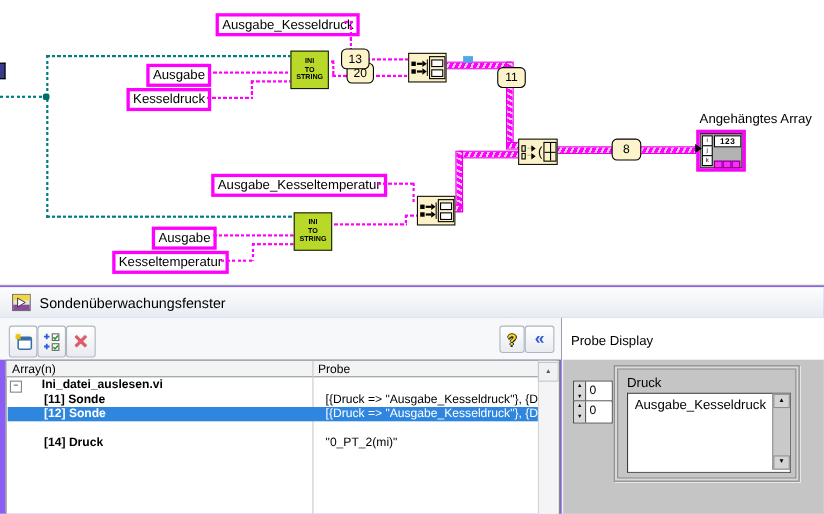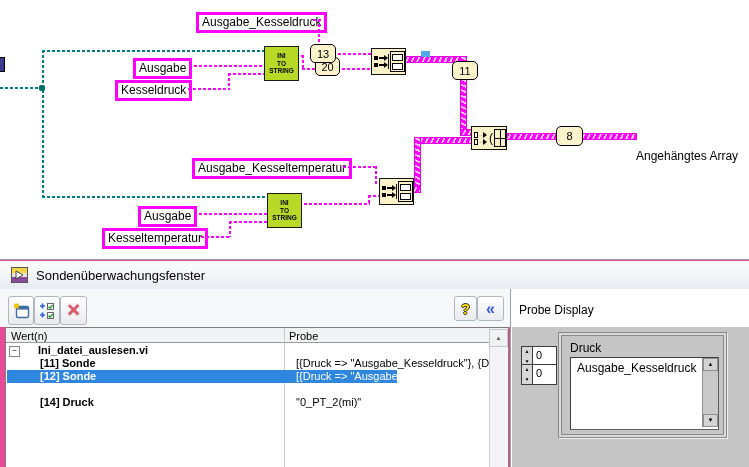--- a/index.html
+++ b/index.html
@@ -36,21 +36,21 @@
   .freelabel{font-size:12px;color:#000;white-space:nowrap;}
 
   
   .indic{border:3px solid #ff00ff;background:#b3b3b3;box-shadow:inset 0 0 0 1px #2a2a2a;}
   .ijk{position:absolute;width:8px;height:8px;border:1px solid #000;background:#fff;font-size:5.5px;line-height:8px;text-align:center;color:#000;}
   .badge123{position:absolute;border:1px solid #000;background:#fff;font-size:7.5px;font-weight:bold;line-height:9px;text-align:center;color:#000;letter-spacing:.5px;}
   .pinkbit{position:absolute;width:6px;height:5px;background:#ff2bff;border:1px solid #7a007a;}
   .warrow{width:0;height:0;border-left:6px solid #000;border-top:4px solid transparent;border-bottom:4px solid transparent;}
 
   
-  .win{background:#ec4899;border-top:1px solid #9aa0a8;}
+  .win{background:#8b5cf6;border-top:1px solid #9aa0a8;}
   .titlebar{background:linear-gradient(#fdfdfe,#e7ecf2);border-bottom:1px solid #cfd6df;display:flex;align-items:center;}
   .title{font-size:13px;color:#000;margin-left:8px;}
   .tbarea{background:#f7f8fa;}
   .tbtn{border:1px solid #aeb6c2;border-radius:3px;background:linear-gradient(#ffffff,#e9ebef);display:flex;align-items:center;justify-content:center;}
   .helpq{color:#ffe000;font-weight:bold;font-size:14px;text-shadow:-1px 0 #333,1px 0 #333,0 -1px #333,0 1px #333;}
   .chev{color:#2f5bd9;font-weight:bold;font-size:16px;line-height:14px;}
   .xglyph{color:#e05a6a;font-weight:bold;font-size:17px;line-height:16px;text-shadow:0 0 1px #a03040;}
 
   .listpanel{background:#fff;border:1px solid #7c7c7c;}
   .lhead{background:#f2f3f5;border-bottom:1px solid #9a9a9a;font-size:11px;color:#000;}
@@ -194,21 +194,31 @@
             <div class="dots">··</div>
             <div class="tri"></div>
           </div>
       </div>
       <div class="paren">(</div>
       <div class="gridbox" style="width:12px;height:16px;"></div>
     </div>
 
     <div class="abs" style="left:421px;top:51px;width:9px;height:6px;background:#4fa8e8;"></div>
 
-    <div class="abs freelabel" style="left:636px;top:101px;margin-top:48px;">Angehängtes Array</div>
+    <div class="abs freelabel" style="left:636px;top:101px;">Angehängtes Array</div>
+    <div class="abs indic" style="left:633px;top:118px;width:39px;height:32px;">
+      <div class="ijk" style="left:2px;top:2px;">i</div>
+      <div class="ijk" style="left:2px;top:11px;">j</div>
+      <div class="ijk" style="left:2px;top:20px;">k</div>
+      <div class="badge123" style="left:13px;top:2px;width:23px;height:9px;">123</div>
+      <div class="pinkbit" style="left:13px;top:25px;"></div>
+      <div class="pinkbit" style="left:21px;top:25px;"></div>
+      <div class="pinkbit" style="left:29px;top:25px;"></div>
+      <div class="abs warrow" style="left:-4px;top:10px;"></div>
+    </div>
   </div>
 
   <div class="abs win" style="left:0;top:259px;width:749px;height:208px;">
 
     <div class="abs titlebar" style="left:0;top:1px;width:749px;height:28px;">
       <svg width="17" height="16" viewBox="0 0 17 16" style="margin-left:11px;">
         <rect x="0.5" y="0.5" width="16" height="15" fill="#e8e4d8" stroke="#555"></rect>
         <rect x="1" y="1" width="15" height="5" fill="#f4d54a"></rect>
         <rect x="1" y="10" width="15" height="5" fill="#8a4a9e"></rect>
         <polygon points="5,4 12,8 5,12" fill="#fff" stroke="#222" stroke-width="0.8"></polygon>
@@ -239,34 +249,34 @@
     </div>
     <div class="abs tbtn" style="left:454px;top:36px;width:21px;height:23px;">
       <span class="helpq">?</span>
     </div>
     <div class="abs tbtn" style="left:477px;top:36px;width:25px;height:23px;">
       <span class="chev">«</span>
     </div>
 
     <div class="abs listpanel" style="left:5px;top:67px;width:502px;height:141px;">
       <div class="abs lhead" style="left:0;top:0;width:500px;height:14px;">
-        <span class="hcell" style="left:5px;">Wert(n)</span>
+        <span class="hcell" style="left:5px;">Array(n)</span>
         <span class="hcell" style="left:283px;">Probe</span>
       </div>
       <div class="abs coldiv" style="left:278px;top:0;height:141px;"></div>
 
       <div class="trow" style="left:1px;top:16px;width:482px;">
         <span class="abs expander" style="left:2px;top:2px;width:9px;height:9px;">−</span>
         <span class="lbl" style="left:31px;">Ini_datei_auslesen.vi</span>
       </div>
       <div class="trow" style="left:1px;top:29px;width:482px;">
         <span class="lbl" style="left:33px;">[11] Sonde</span>
         <span class="val">[{Druck =&gt; "Ausgabe_Kesseldruck"}, {D</span>
       </div>
-      <div class="trow sel" style="left:1px;top:42px;width:390px;">
+      <div class="trow sel" style="left:1px;top:42px;width:483px;">
         <span class="lbl" style="left:33px;">[12] Sonde</span>
         <span class="val">[{Druck =&gt; "Ausgabe_Kesseldruck"}, {D</span>
       </div>
       <div class="trow" style="left:1px;top:68px;width:482px;">
         <span class="lbl" style="left:33px;">[14] Druck</span>
         <span class="val">"0_PT_2(mi)"</span>
       </div>
 
       <div class="abs strack" style="left:483px;top:0;width:17px;height:141px;"></div>
       <div class="abs sbtn" style="left:483px;top:1px;width:17px;height:16px;">

